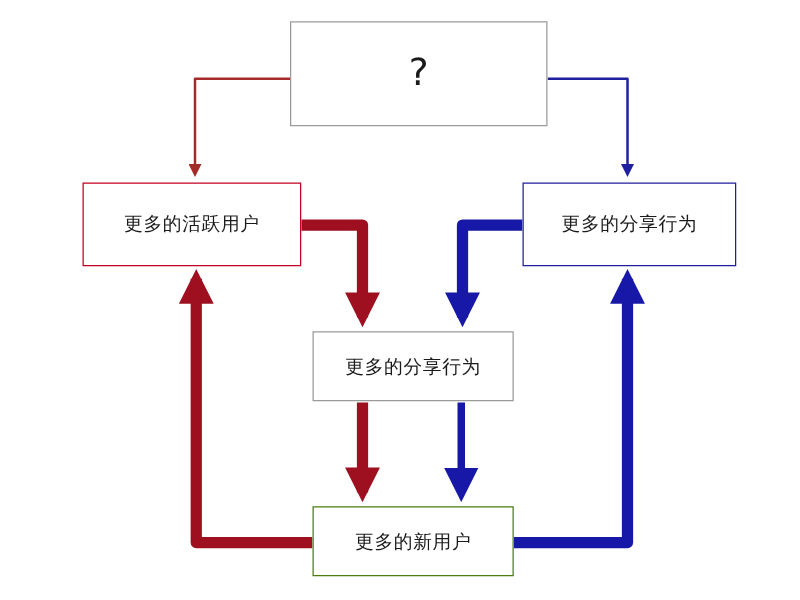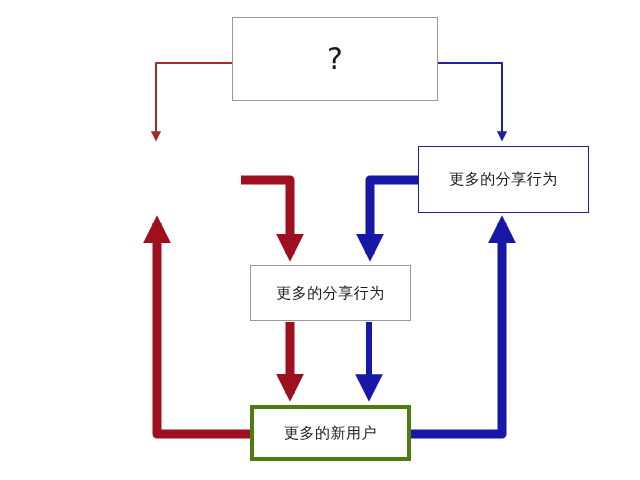--- a/index.html
+++ b/index.html
@@ -73,21 +73,21 @@
     top: 265px;
     width: 161px;
     height: 56px;
     border: 1px solid #9a9a9a;
   }
   #node-new-users {
     left: 250px;
     top: 405px;
     width: 161px;
     height: 56px;
-    border: 4px solid #4d7c0f;
+    border: 1px solid #4d7c0f;
     justify-content: center;
   }
 </style>
 </head>
 <body>
 
 <div id="canvas">
 
   <svg id="edge-layer" viewBox="0 0 640 480" width="640" height="480" xmlns="http://www.w3.org/2000/svg">
     <defs>
@@ -122,20 +122,23 @@
 
     <path d="M 250 434 L 157 434 L 157 223" fill="none" stroke="#9e1020" stroke-width="9" stroke-linejoin="round" stroke-linecap="butt" marker-end="url(#ah-thick-red)"></path>
 
     <path d="M 411 434 L 502 434 L 502 223" fill="none" stroke="#1818a8" stroke-width="9" stroke-linejoin="round" stroke-linecap="butt" marker-end="url(#ah-thick-blue)"></path>
   </svg>
 
   <div class="node" id="node-question">
     <span class="node-label big">?</span>
   </div>
 
+  <div class="node" id="node-active-users">
+    <span class="node-label">更多的活跃用户</span>
+  </div>
 
   <div class="node" id="node-share-intent">
     <span class="node-label">更多的分享行为</span>
   </div>
 
   <div class="node" id="node-share-behavior">
     <span class="node-label">更多的分享行为</span>
   </div>
 
   <div class="node" id="node-new-users">

